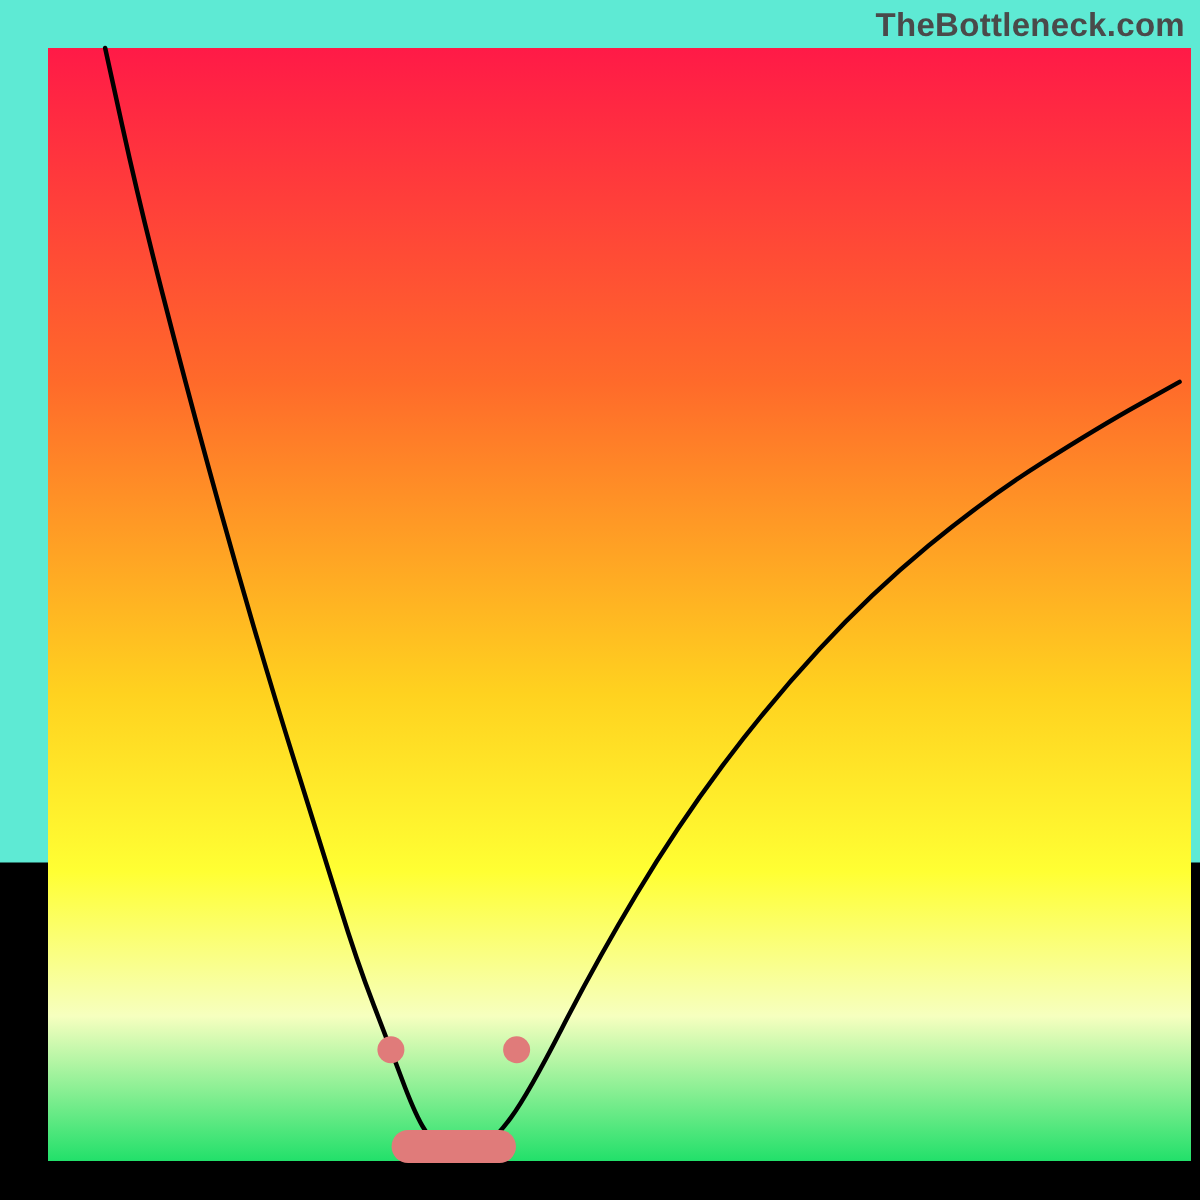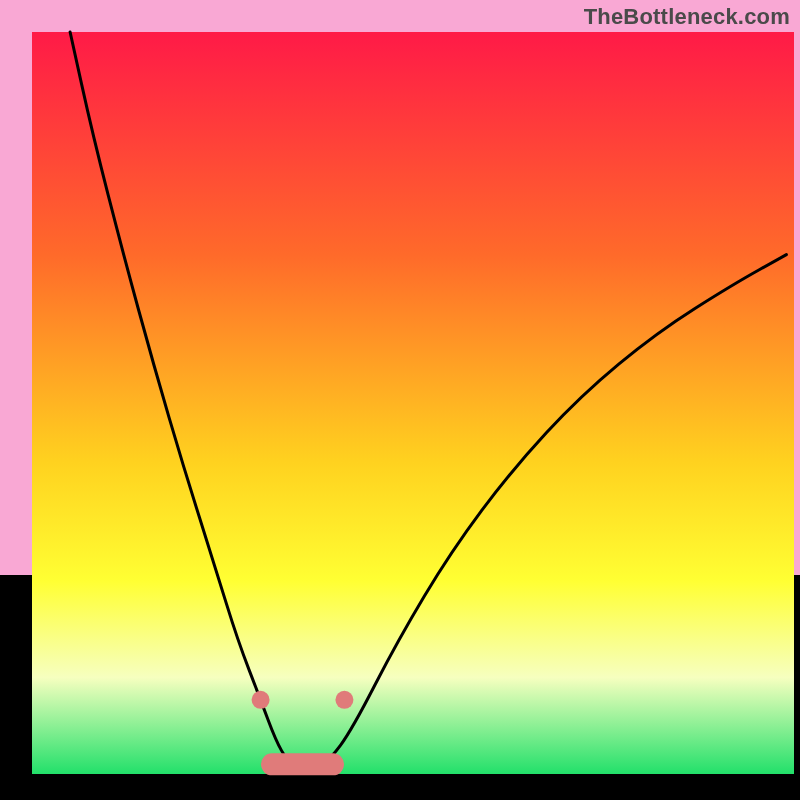--- a/index.html
+++ b/index.html
@@ -8,21 +8,21 @@
     width: 800px;
     height: 800px;
     background: #000;
     font-family: Arial, Helvetica, sans-serif;
     overflow: hidden;
   }
   .frame {
     position: relative;
     width: 800px;
     height: 575px;
-    background: #f9a8d4;
+    background: #5eead4;
   }
   .watermark {
     position: absolute;
     top: 4px;
     right: 10px;
     color: #4a4a4a;
     font-size: 22px;
     font-weight: 600;
     letter-spacing: 0.2px;
     z-index: 10;

